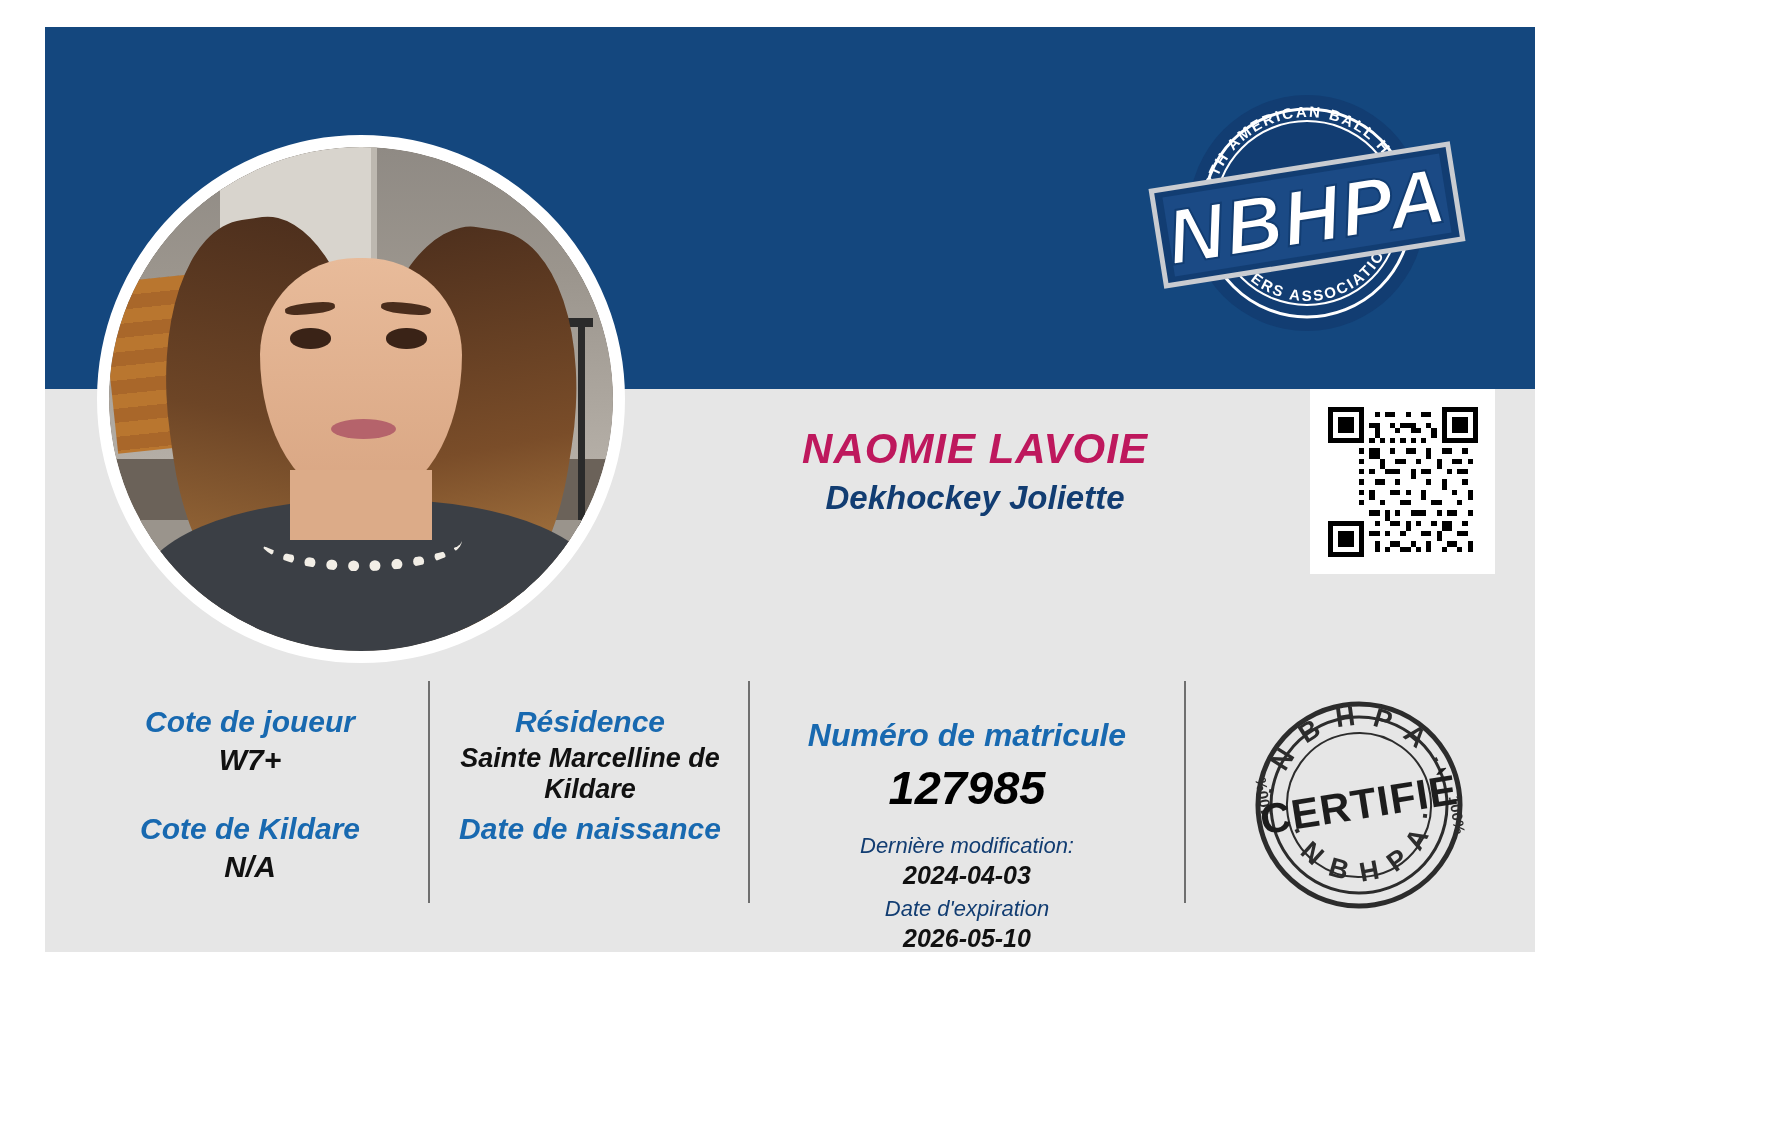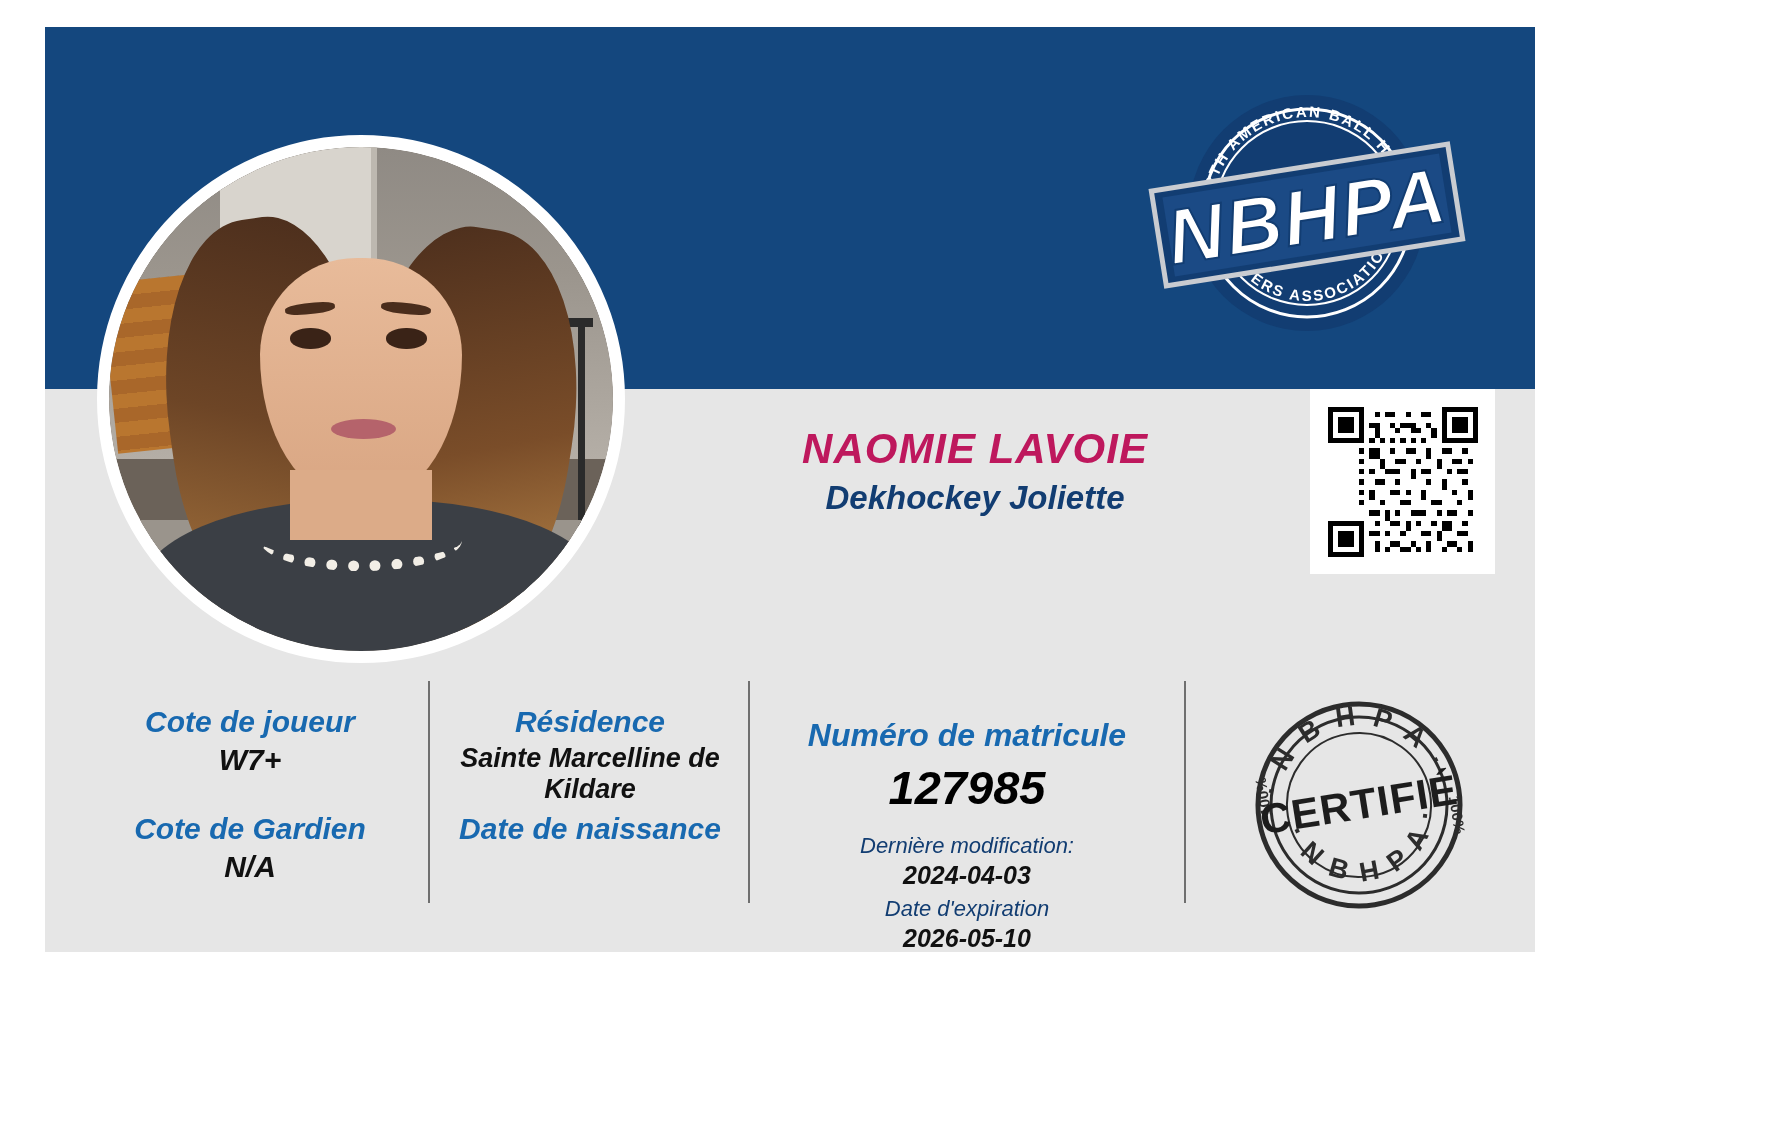--- a/index.html
+++ b/index.html
@@ -430,21 +430,21 @@
     <div class="divider" id="div1"></div>
     <div class="divider" id="div2"></div>
     <div class="divider" id="div3"></div>
 
     <div class="col" id="col-rating">
       <div class="lbl">Cote de joueur</div>
       <div class="val">W7+</div>
     </div>
 
     <div class="col" id="col-goalie">
-      <div class="lbl">Cote de Gardien</div>
+      <div class="lbl">Cote de Kildare</div>
       <div class="val">N/A</div>
     </div>
 
     <div class="col" id="col-dob">
       <div class="lbl">Date de naissance</div>
       <div class="val"></div>
     </div>
 
     <div class="col" id="col-res">
       <div class="lbl">Résidence</div>

